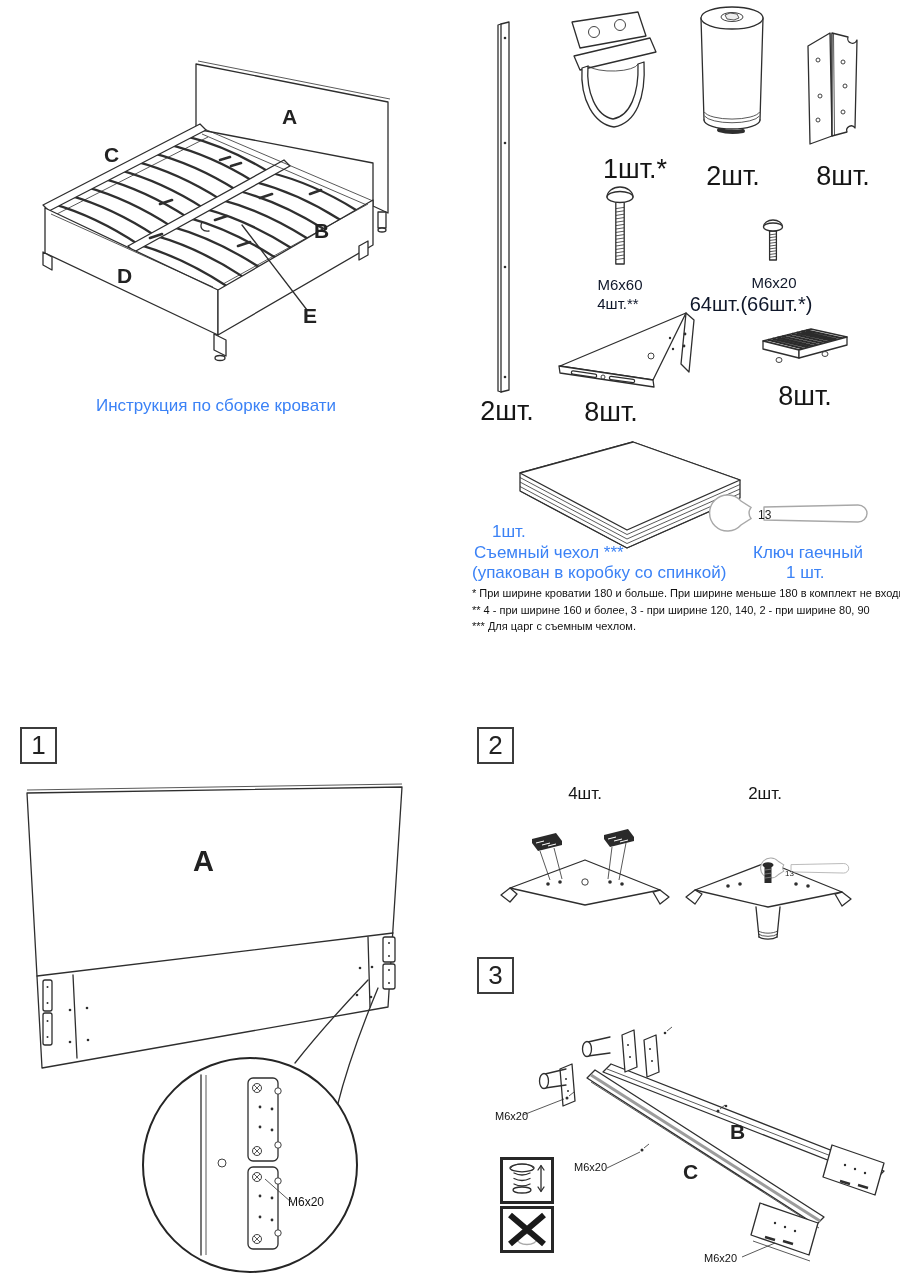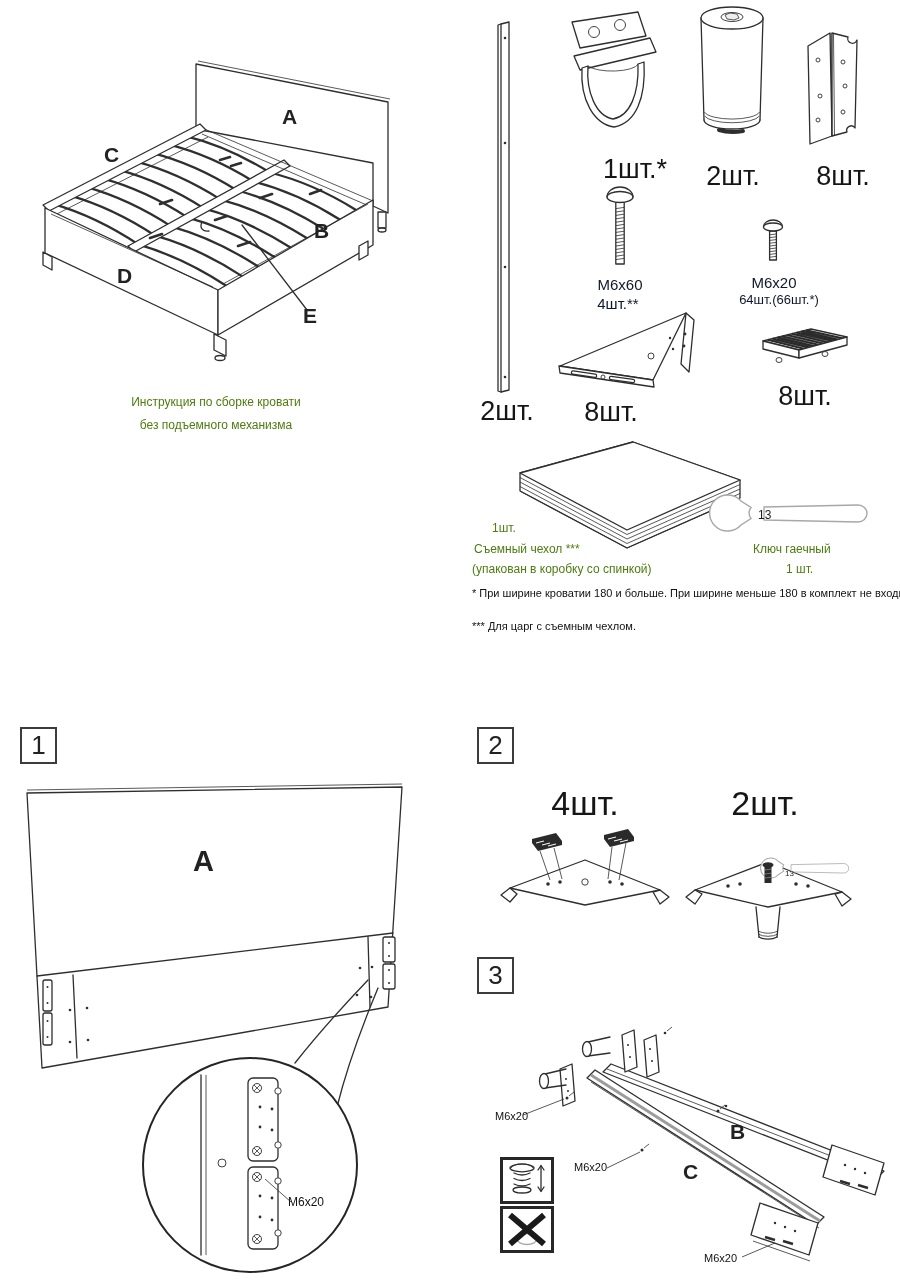--- a/index.html
+++ b/index.html
@@ -2,23 +2,23 @@
 <html><head>
 <meta charset="utf-8">
 <style>
   html,body{margin:0;padding:0;background:#fff;}
   .page{position:relative;width:900px;height:1280px;background:#fff;overflow:hidden;
         font-family:"Liberation Sans",sans-serif;color:#1b1b1b;}
   .abs-svg{position:absolute;overflow:visible;}
   .lbl{position:absolute;white-space:nowrap;line-height:1.15;}
   .ctr{text-align:center;}
   .qty-lg{font-size:27px;color:#161616;}
-  .qty-md{font-size:34px;color:#161616;}
+  .qty-md{font-size:17px;color:#161616;}
   .t-sm{font-size:15px;color:#0f172a;}
-  .t-body{font-size:12px;color:#4d7c0f;}
+  .t-body{font-size:17px;color:#3b82f6;}
   .fnote{font-size:11px;color:#111;}
   .bedletter{font-size:21px;font-weight:600;color:#222;}
   .steplabel{font-size:21px;font-weight:600;color:#222;}
   .tiny{font-size:11px;color:#111;}
   .stepbox{position:absolute;width:37px;height:37px;border:2px solid #3c3c3c;background:#fff;
            display:flex;align-items:center;justify-content:center;font-size:26px;color:#222;box-sizing:border-box;}
   .warnbox{position:absolute;width:54px;height:47px;border:3px solid #272727;background:#fff;box-sizing:border-box;}
   
   .fw{fill:#fff;stroke:#2e2e2e;stroke-width:1.3;stroke-linejoin:round;}
   .ln{fill:none;stroke:#2e2e2e;stroke-width:1.3;stroke-linejoin:round;stroke-linecap:round;}
@@ -89,21 +89,20 @@
     <line class="ln" x1="232" y1="217" x2="297" y2="302"></line>
   </svg>
 
   <div class="lbl bedletter" style="left:282px;top:105px;">A</div>
   <div class="lbl bedletter" style="left:104px;top:143px;">C</div>
   <div class="lbl bedletter" style="left:314px;top:219px;">B</div>
   <div class="lbl bedletter" style="left:117px;top:264px;">D</div>
   <div class="lbl bedletter" style="left:303px;top:304px;">E</div>
 
   <div class="lbl t-body ctr" style="left:36px;top:396px;width:360px;">Инструкция по сборке кровати</div>
-  <div class="lbl t-body ctr" style="left:36px;top:419px;width:360px;">без подъемного механизма</div>
 
   <svg class="abs-svg" style="left:488px;top:16px;" width="36" height="382" viewBox="0 0 36 382">
     <polygon class="fw" points="13,8 21,6 21,374 13,376"></polygon>
     <polyline class="ln" points="13,8 10,9 10,375 13,376"></polyline>
     <circle class="dot" cx="17" cy="22" r="1.3"></circle>
       <circle class="dot" cx="17" cy="127" r="1.3"></circle>
     <circle class="dot" cx="17" cy="251" r="1.3"></circle>
       <circle class="dot" cx="17" cy="361" r="1.3"></circle>
   </svg>
 
@@ -192,30 +191,31 @@
     <text x="28" y="31" font-size="12" fill="#1d1d1d">13</text>
   </svg>
 
   <div class="lbl qty-lg ctr" style="left:462px;top:396px;width:90px;">2шт.</div>
   <div class="lbl qty-lg ctr" style="left:590px;top:154px;width:90px;">1шт.*</div>
   <div class="lbl qty-lg ctr" style="left:688px;top:161px;width:90px;">2шт.</div>
   <div class="lbl qty-lg ctr" style="left:798px;top:161px;width:90px;">8шт.</div>
   <div class="lbl t-sm ctr" style="left:575px;top:276px;width:90px;">M6x60</div>
   <div class="lbl t-sm ctr" style="left:573px;top:295px;width:90px;">4шт.**</div>
   <div class="lbl t-sm ctr" style="left:729px;top:274px;width:90px;">M6x20</div>
-  <div class="lbl t-sm ctr" style="left:714px;top:293px;width:130px;font-size:13px;">64шт.(66шт.*)</div>
+  <div class="lbl t-sm ctr" style="left:686px;top:293px;width:130px;font-size:20px;">64шт.(66шт.*)</div>
   <div class="lbl qty-lg ctr" style="left:566px;top:397px;width:90px;">8шт.</div>
   <div class="lbl qty-lg ctr" style="left:760px;top:381px;width:90px;">8шт.</div>
   <div class="lbl t-body" style="left:492px;top:522px;">1шт.</div>
   <div class="lbl t-body" style="left:474px;top:543px;">Съемный чехол ***</div>
   <div class="lbl t-body" style="left:472px;top:563px;">(упакован в коробку со спинкой)</div>
   <div class="lbl t-body" style="left:753px;top:543px;">Ключ гаечный</div>
   <div class="lbl t-body" style="left:786px;top:563px;">1 шт.</div>
 
   <div class="lbl fnote" style="left:472px;top:587px;">* При ширине кроватии 180 и больше. При ширине меньше  180 в комплект не входит.</div>
+  <div class="lbl fnote" style="left:472px;top:604px;">** 4 - при ширине 160 и более, 3 - при ширине 120, 140, 2 - при ширине 80, 90</div>
   <div class="lbl fnote" style="left:472px;top:620px;">*** Для царг с съемным чехлом.</div>
 
   <div class="stepbox" style="left:20px;top:727px;">
     <span>1</span>
   </div>
 
   <svg class="abs-svg" style="left:15px;top:775px;" width="435" height="505" viewBox="0 0 435 505">
 
     <polygon class="fw" points="12,18 387,12 373,232 27,293"></polygon>
     <line class="thin" x1="12" y1="15" x2="387" y2="9"></line>

